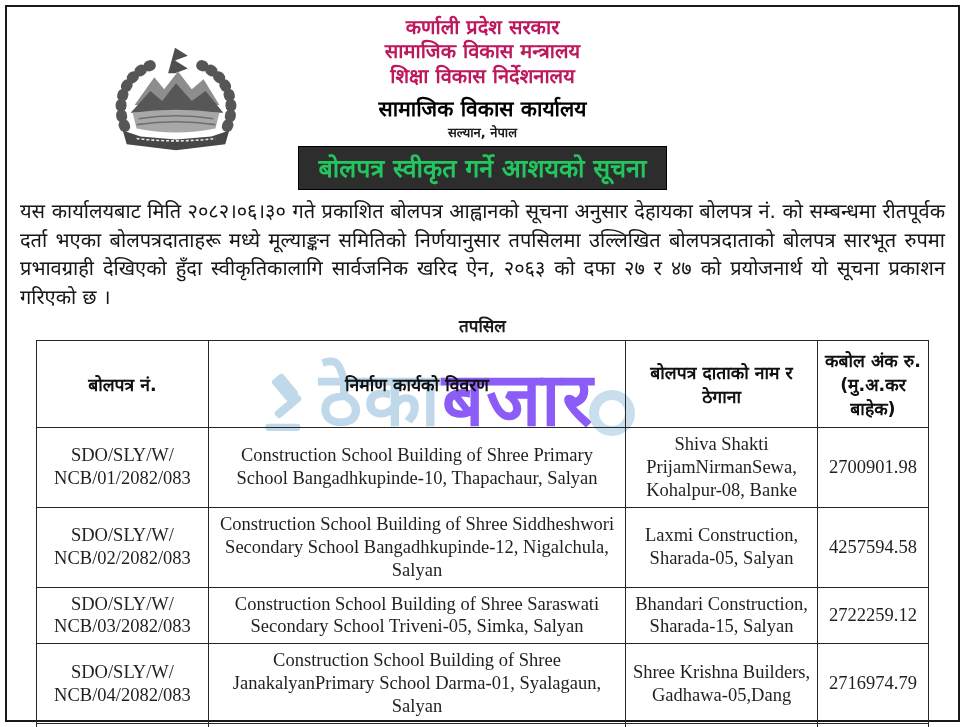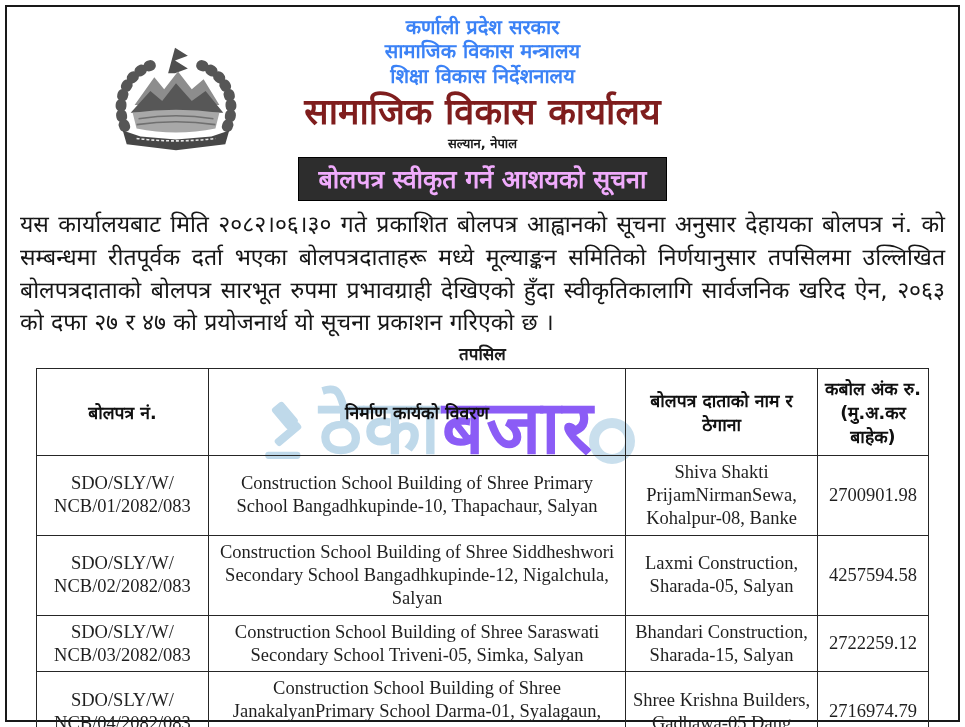--- a/index.html
+++ b/index.html
@@ -4,29 +4,29 @@
 <style>
   * { margin:0; padding:0; box-sizing:border-box; }
   html,body { background:#ffffff; }
   body { width:965px; height:727px; font-family:"DejaVu Sans", sans-serif; color:#1a1a1a; }
   .page { position:relative; width:965px; height:727px; background:#fff; overflow:hidden; }
   .frame { position:absolute; inset:5px; border:2.5px solid #191919; padding:8px 0 0; }
 
   
   .hdr { text-align:center; position:relative; }
   .emblem { position:absolute; left:100px; top:28px; width:138px; height:112px; }
-  .h-line { font-size:20px; font-weight:bold; line-height:1.22; color:#3b82f6; }
-  .h-office { font-size:36px; font-weight:bold; line-height:1.2; margin-top:2px; color:#7f1d1d; }
+  .h-line { font-size:20px; font-weight:bold; line-height:1.22; color:#be185d; }
+  .h-office { font-size:21px; font-weight:bold; line-height:1.2; margin-top:9px; color:#000000; }
   .h-loc { font-size:13px; font-weight:bold; margin-top:1px; }
-  .banner { display:inline-block; margin-top:5px; background:#2d2d2d; color:#f0abfc;
+  .banner { display:inline-block; margin-top:5px; background:#2d2d2d; color:#22c55e;
             font-size:25px; font-weight:bold; padding:3px 20px 5px; border:1px solid #000; }
   .h-date { font-size:19px; font-weight:bold; margin-top:5px; }
 
   
-  .para { margin:7px 13px 0; font-size:23px; line-height:1.42; text-align:justify; color:#161616; }
+  .para { margin:7px 13px 0; font-size:20px; line-height:1.42; text-align:justify; color:#161616; }
   .schedule { text-align:center; font-weight:bold; font-size:17px; margin-top:3px; }
 
   
   .tblwrap { position:relative; }
   .watermark { position:absolute; left:250px; top:22px; display:flex; align-items:flex-start;
                z-index:0; pointer-events:none; }
   .wm-txt { font-size:74px; font-weight:bold; line-height:1; letter-spacing:2px; }
   .wm-ring { width:46px; height:46px; border:10px solid #bfd9ea; border-radius:50%; margin:28px 0 0 -6px; opacity:.85; }
   table { position:relative; z-index:1; width:893px; margin:3px auto 0; border-collapse:collapse; background:transparent; }
   th, td { border:1.4px solid #262626; text-align:center; vertical-align:middle; background:transparent; }

